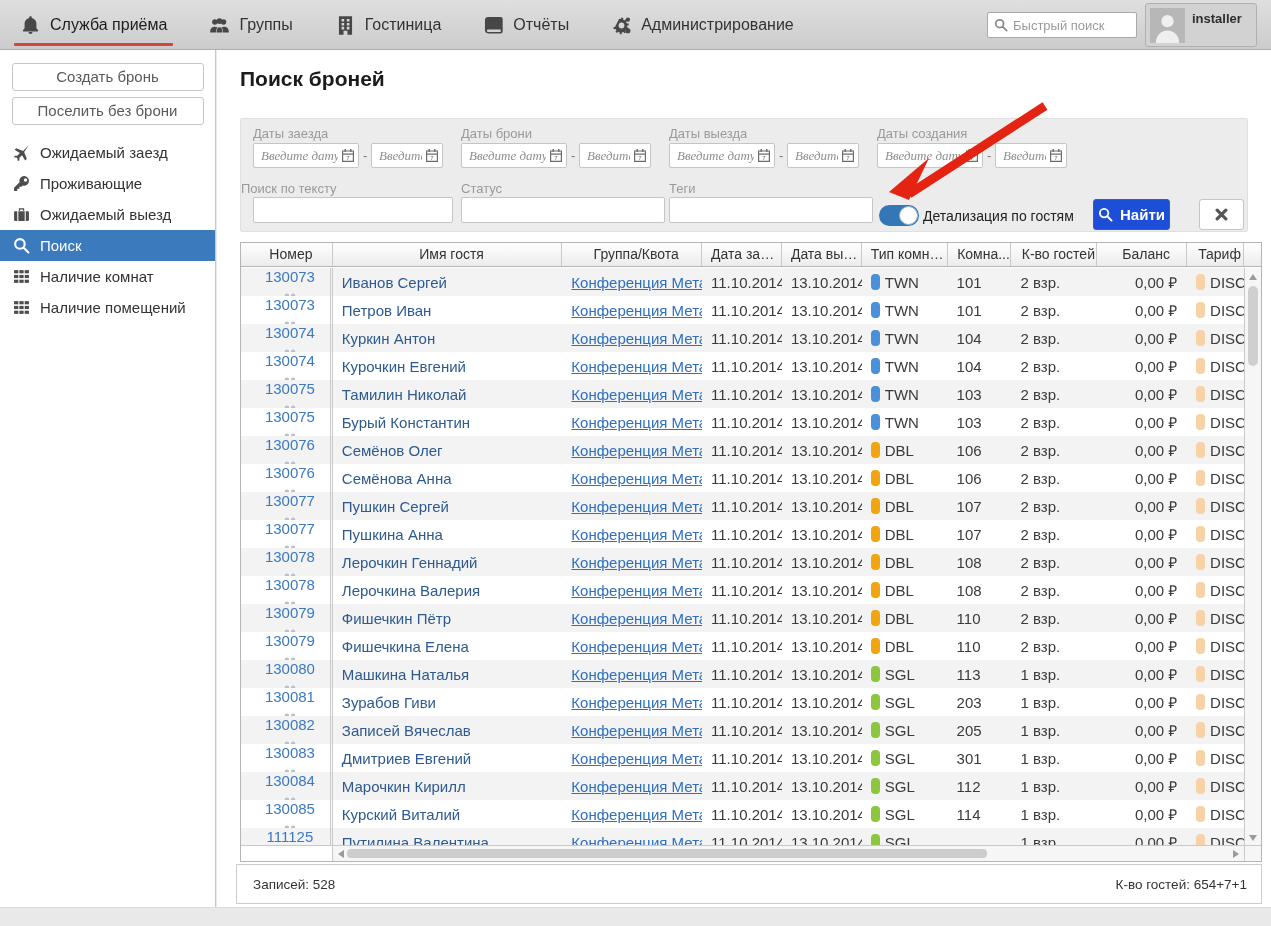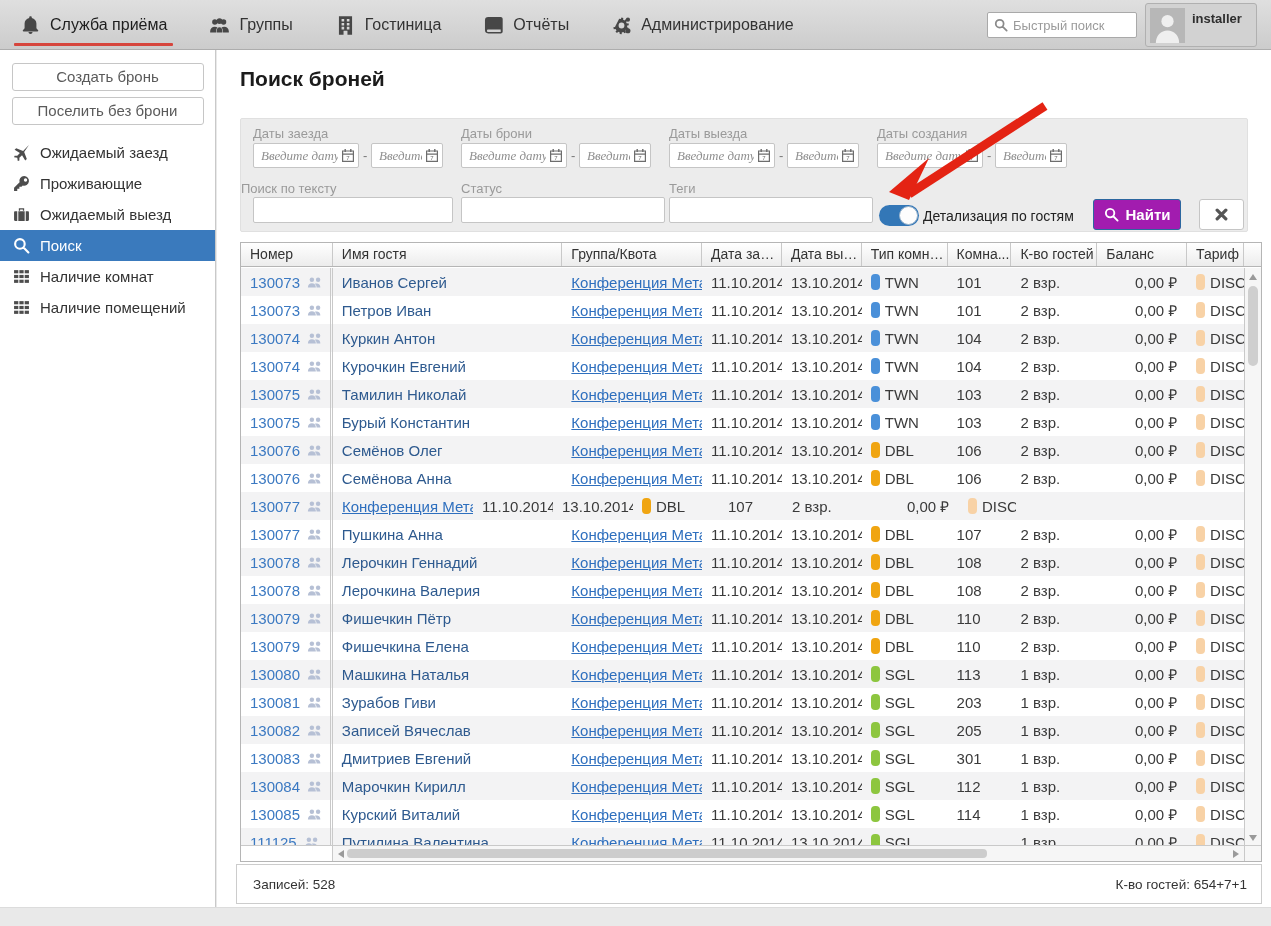--- a/index.html
+++ b/index.html
@@ -73,46 +73,46 @@
     font-size:14px; color:#333; padding:0 7px; font-family:"Liberation Sans", sans-serif; outline:none; }
 
   .toggle { position:absolute; left:638px; top:86px; width:40px; height:21px; border-radius:11px;
     background:#bdbdbd; cursor:pointer; }
   .toggle.on { background:#3377b7; }
   .toggle .knob { position:absolute; top:1px; width:19px; height:19px; border-radius:50%;
     background:#fdfdfd; border:1px solid #9ab4cc; left:1px; }
   .toggle.on .knob { left:auto; right:1px; }
   .toggle-label { position:absolute; left:682px; top:89px; font-size:14px; color:#222; }
 
-  .find-btn { position:absolute; left:852px; top:80px; width:88px; height:31px; background:#a21caf;
+  .find-btn { position:absolute; left:852px; top:80px; width:77px; height:31px; background:#1d4ed8;
     border:1px solid #2c679f; border-radius:3px; color:#fff; font-size:15px; font-weight:bold;
     font-family:"Liberation Sans", sans-serif; cursor:pointer; display:flex; align-items:center;
     justify-content:center; gap:7px; }
   .find-btn .icon { width:15px; height:15px; color:#fff; }
   .clear-btn { position:absolute; left:958px; top:80px; width:45px; height:31px; background:#fff;
     border:1px solid #c5c5c5; border-radius:3px; cursor:pointer; display:flex; align-items:center;
     justify-content:center; }
   .clear-btn .icon { width:13px; height:13px; color:#555; }
 
   .arrow-annot { position:absolute; left:660px; top:48px; width:190px; height:110px; pointer-events:none; z-index:9; }
 
   
   .grid { position:absolute; left:23px; top:192px; width:1022px; height:620px;
     border:1px solid #b5b5b5; background:#fff; }
   .thead { display:flex; height:24px; background:linear-gradient(#ffffff,#ececec);
-    border-bottom:1px solid #b5b5b5; }
+    border-bottom:1px solid #b5b5b5;text-align:center; }
   .th { font-size:14px; color:#333; padding:3px 0 0 9px; border-right:1px solid #c9c9c9;
     white-space:nowrap; overflow:hidden; text-overflow:ellipsis; }
   .th:last-child { border-right:none; }
   .tbody { position:absolute; left:0; top:25px; width:1003px; height:579px; overflow:hidden; }
   .tr { display:flex; height:28px; align-items:center; background:#fff; }
   .tr:nth-child(odd) { background:#f3f3f4; }
   .td { font-size:15px; white-space:nowrap; overflow:hidden; padding-left:9px; height:28px;
     display:flex; align-items:center; }
-  .td-number { border-right:3px double #c9c9c9; color:#3b79c2; gap:7px; }
+  .td-number { border-right:3px double #c9c9c9; color:#3b79c2; gap:7px;flex-direction:column; }
   .td-number .icon { width:16px; height:13px; color:#b6c0d5; }
   .td-name { color:#2e5a8f; }
   .td-group a { color:#2e6fbe; text-decoration:underline; white-space:nowrap; }
   .td-date { color:#3a3a3a; }
   .badge { display:inline-block; width:9px; height:16px; border-radius:4px; margin-right:5px; flex:none; }
   .td-balance { justify-content:flex-end; padding-right:10px; color:#3a3a3a; }
   .td-plain { color:#3a3a3a; }
 
   
   .vscroll { position:absolute; right:0; top:25px; width:17px; height:579px; background:#f6f6f6;
@@ -734,20 +734,23 @@
           <span>DISC-5</span>
         </div>
       </div>
         <div class="tr">
         <div class="td td-number" style="width: 92px;">
           <span>130077</span>
           <svg class="icon">
               <use href="#people-sm-icon"></use>
             </svg>
         </div>
+        <div class="td td-name" style="width: 230px;">
+            <span>Пушкин Сергей</span>
+          </div>
         <div class="td td-group" style="width: 140px;">
             <a href="#">Конференция Металлу</a>
           </div>
         <div class="td td-date" style="width: 80px;">
             <span>11.10.2014</span>
           </div>
         <div class="td td-date" style="width: 80px;">
             <span>13.10.2014</span>
           </div>
         <div class="td td-plain" style="width: 86px;">

